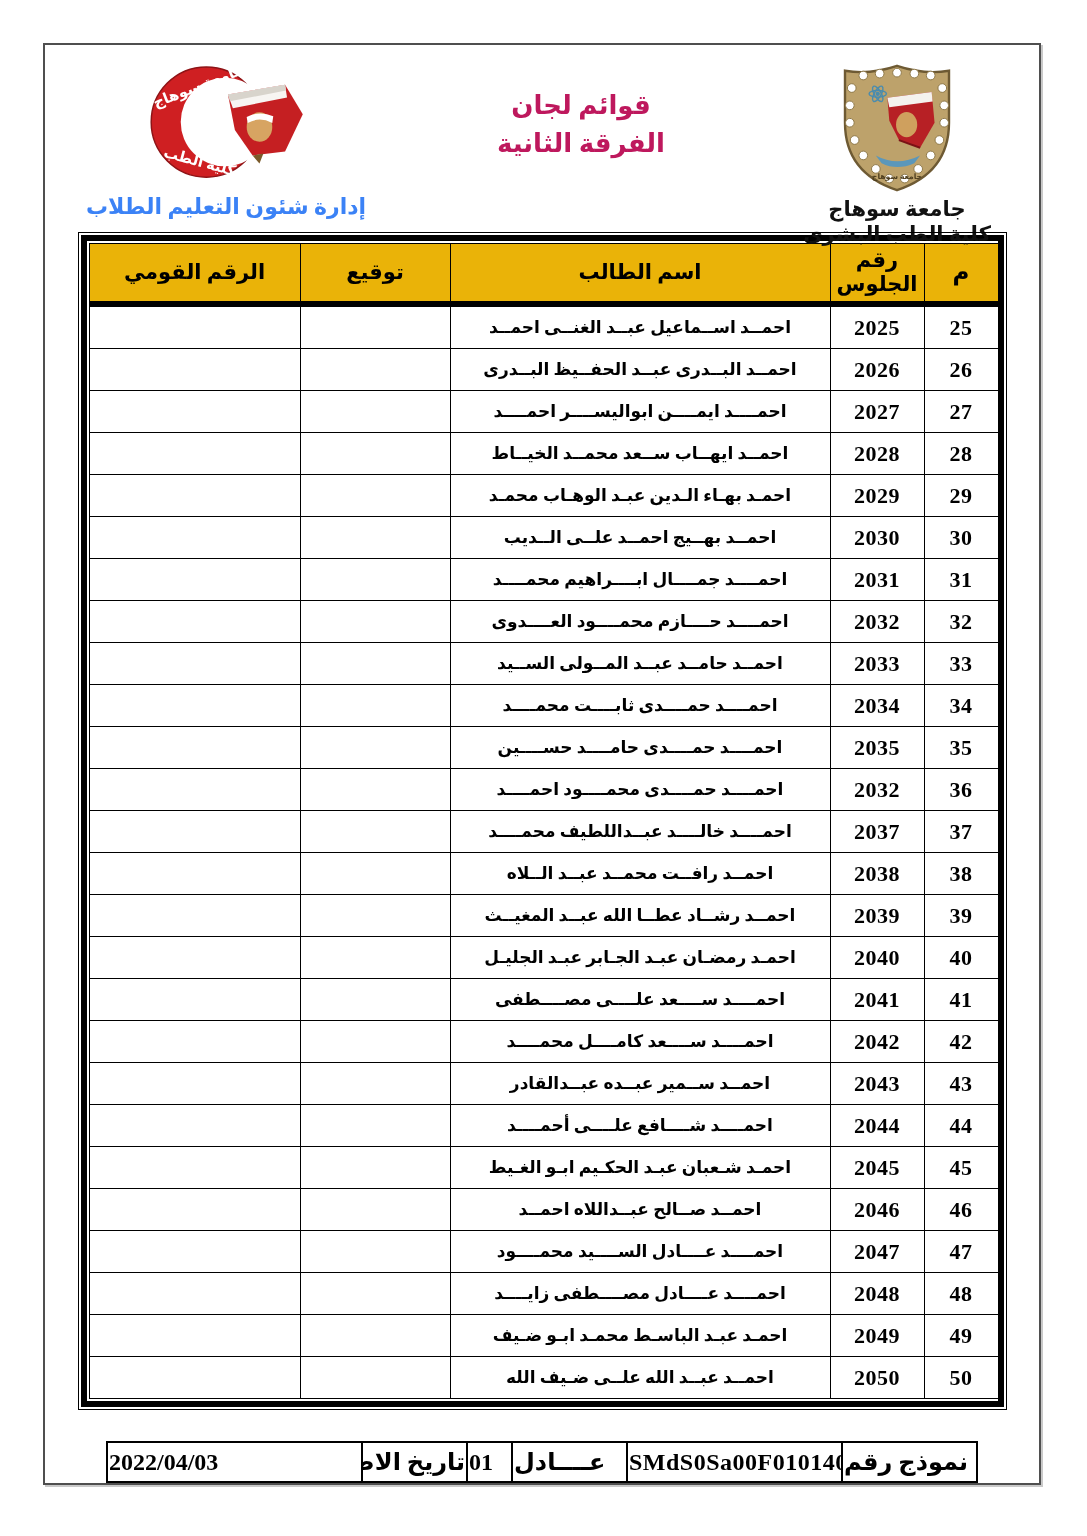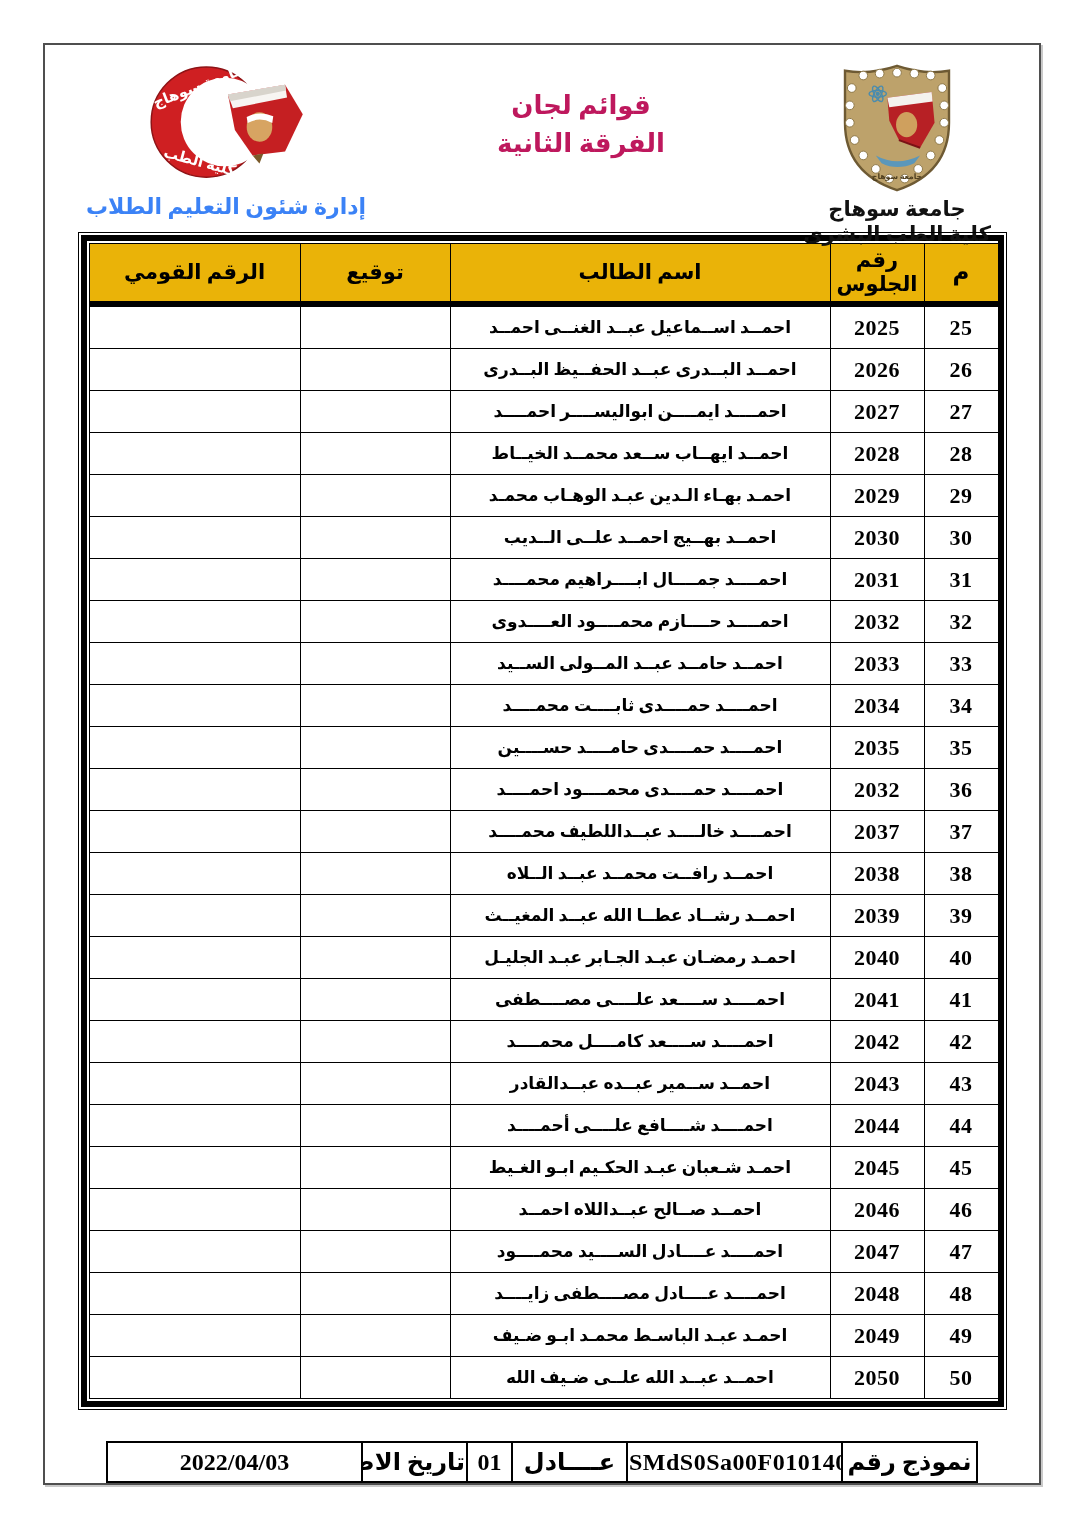--- a/index.html
+++ b/index.html
@@ -40,21 +40,21 @@
     border:1px solid #000;height:41px;text-align:center;vertical-align:middle;
     font-weight:bold;color:#000;overflow:hidden;white-space:nowrap;padding:0;
   }
   td.c-num{font-size:22px;letter-spacing:.5px;}
   td.c-name{font-size:17px;padding:0 6px;}
   
   table.footer{
     width:870px;margin:34px auto 0;border-collapse:collapse;table-layout:fixed;
   }
   table.footer td{
-    border:2px solid #000;height:36px;text-align:center;vertical-align:middle;
+    border:2px solid #000;height:36px;text-align:left;vertical-align:middle;
     font-weight:bold;font-size:24px;color:#000;overflow:hidden;white-space:nowrap;
   }
   td.f-code{font-size:26px;letter-spacing:.5px;direction:ltr;}
   td.f-date{font-size:26px;direction:ltr;}
 </style>
 </head>
 <body>
 
 <div class="page">
 

